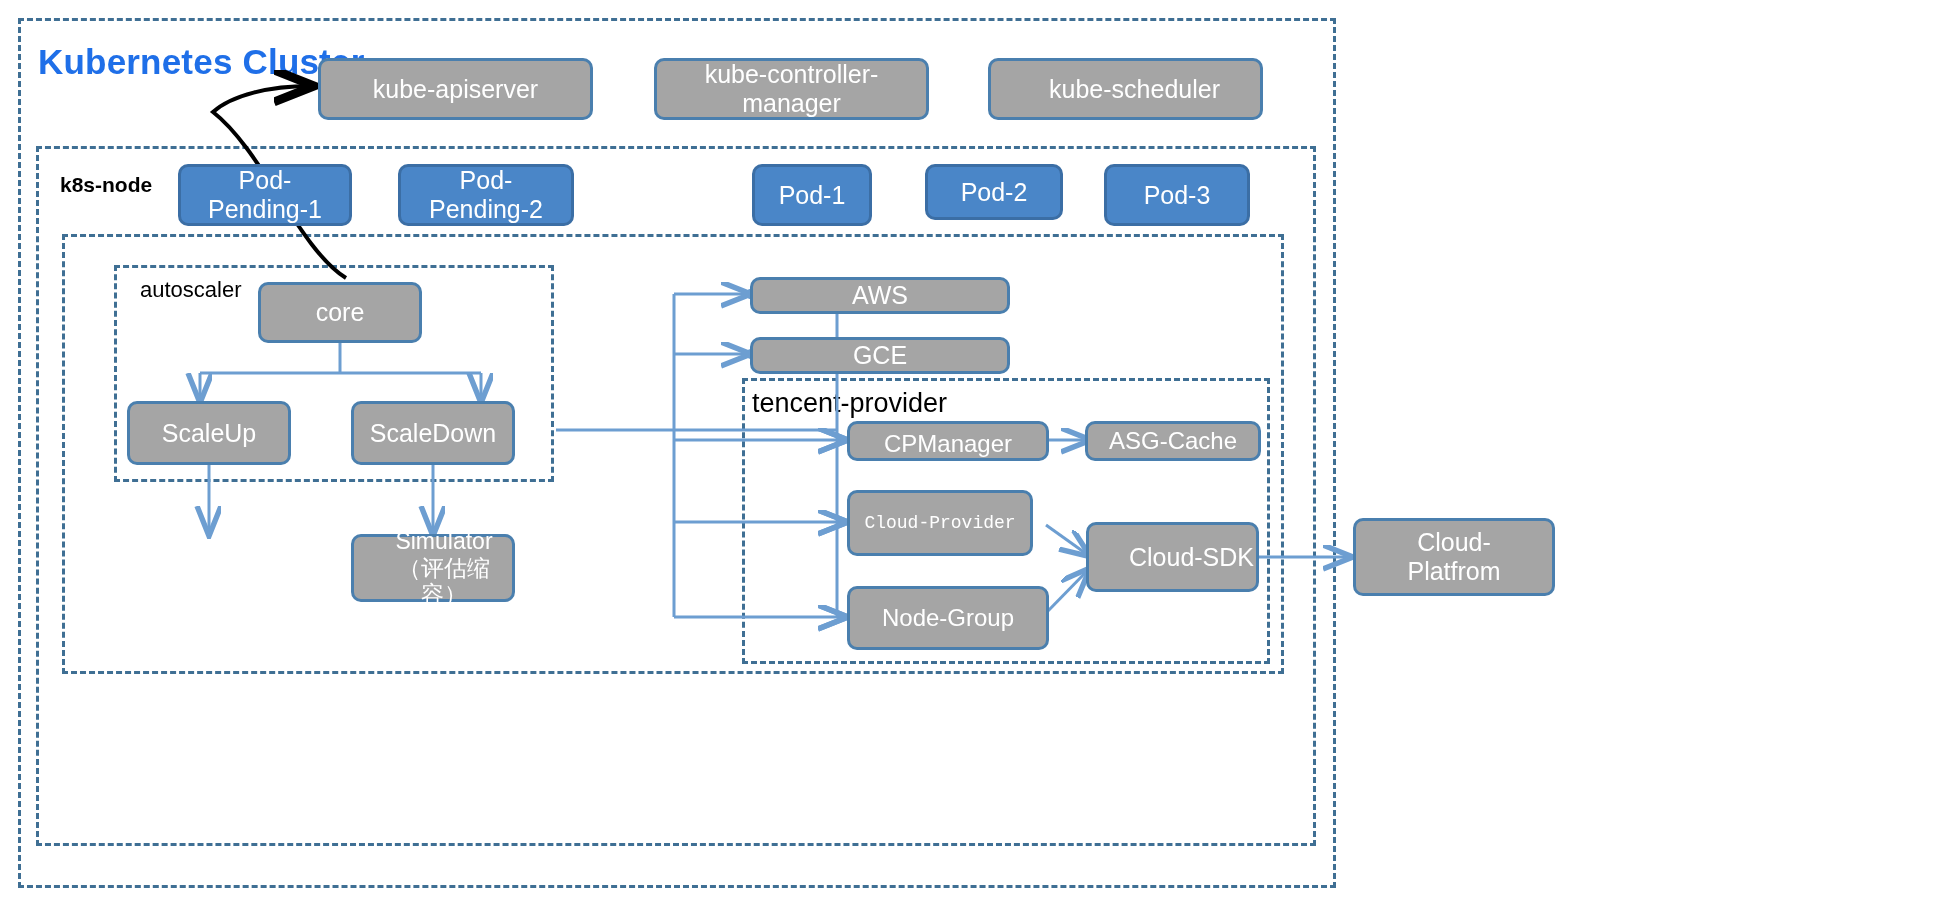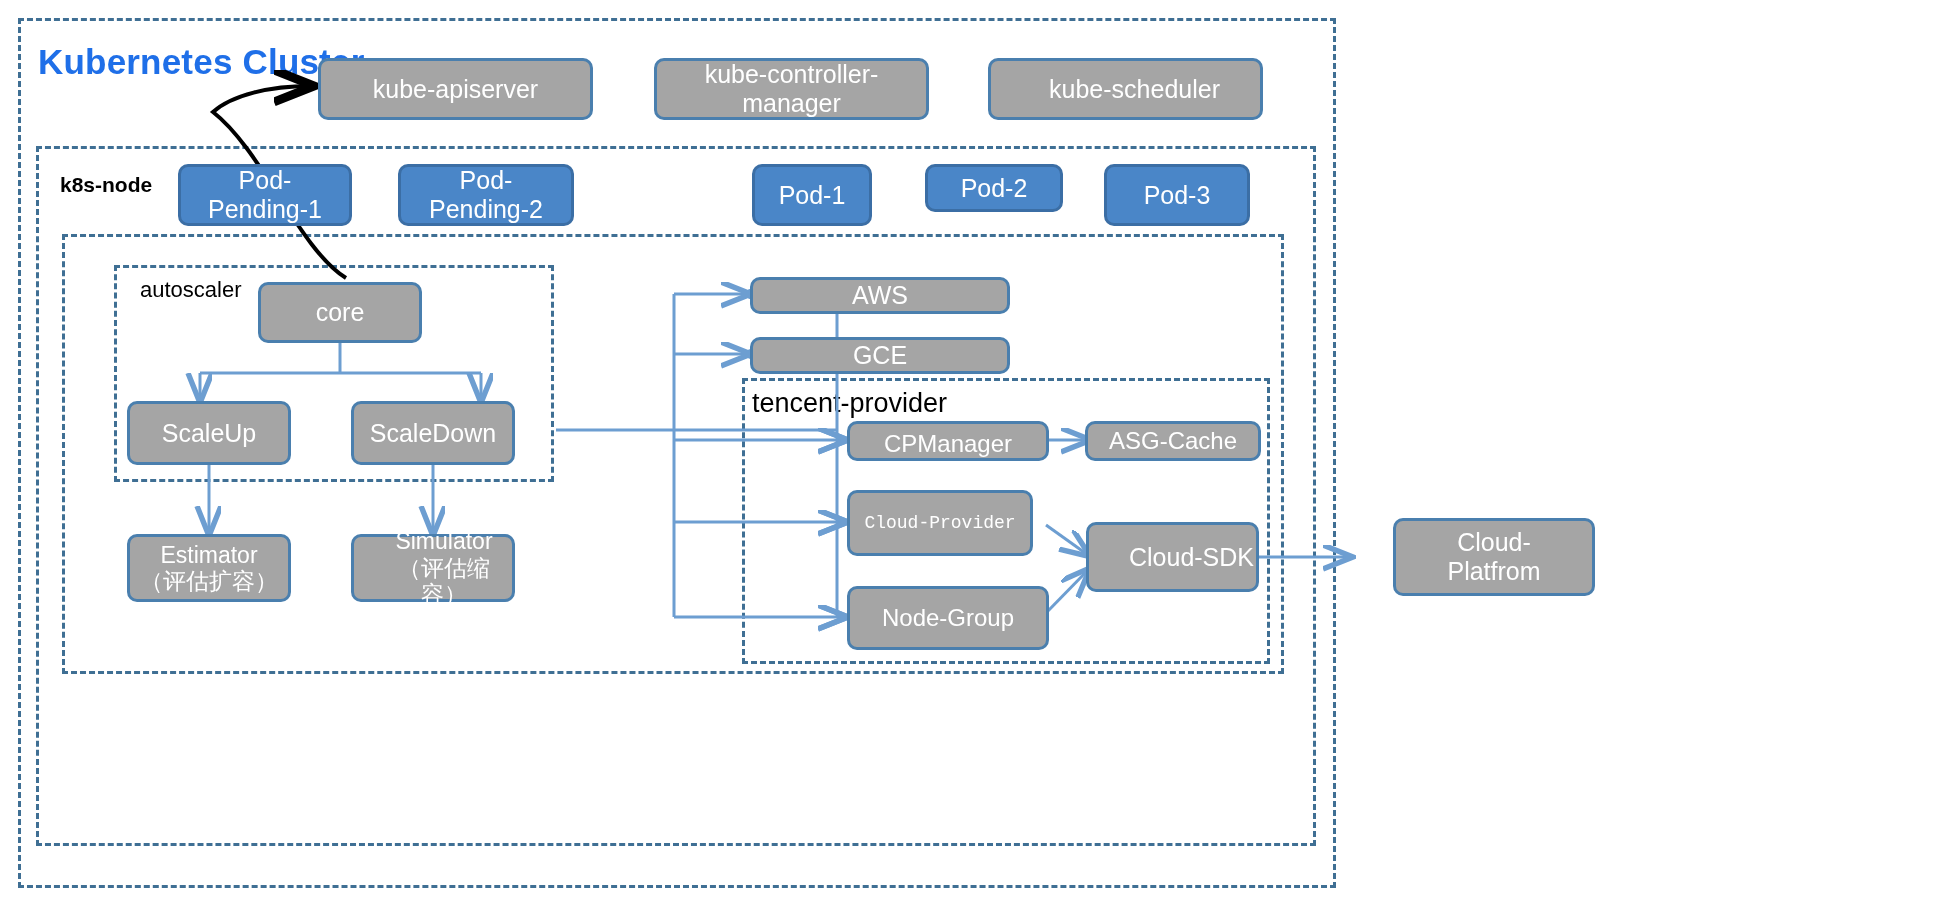--- a/index.html
+++ b/index.html
@@ -113,43 +113,39 @@
     <span style="white-space:pre-line;">Pod-
 Pending-1</span>
   </div>
   <div class="node blue" style="left:398px;top:164px;width:176px;height:62px;font-size:25px;">
     <span style="white-space:pre-line;">Pod-
 Pending-2</span>
   </div>
   <div class="node blue" style="left:752px;top:164px;width:120px;height:62px;font-size:25px;">
     <span>Pod-1</span>
   </div>
-  <div class="node blue" style="left:925px;top:164px;width:138px;height:48px;font-size:25px;">
+  <div class="node blue" style="left:925px;top:164px;width:138px;height:56px;font-size:25px;">
     <span>Pod-2</span>
   </div>
   <div class="node blue" style="left:1104px;top:164px;width:146px;height:62px;font-size:25px;">
     <span>Pod-3</span>
   </div>
 
   <div class="node gray" style="left:258px;top:282px;width:164px;height:61px;font-size:25px;">
     <span>core</span>
   </div>
 
   <div class="node gray" style="left:127px;top:401px;width:164px;height:64px;font-size:25px;">
     <span>ScaleUp</span>
   </div>
 
   <div class="node gray" style="left:351px;top:401px;width:164px;height:64px;font-size:25px;">
     <span>ScaleDown</span>
   </div>
 
-  <div class="node gray" style="left:127px;top:534px;width:164px;height:68px;font-size:23px;">
-    <span style="white-space:pre-line;">Estimator
-（评估扩容）</span>
-  </div>
 
   <div class="node gray" style="left:351px;top:534px;width:164px;height:68px;font-size:23px;padding-left:22px;">
     <span style="white-space:pre-line;">Simulator
 （评估缩容）</span>
   </div>
 
   <div class="node gray" style="left:750px;top:277px;width:260px;height:37px;font-size:25px;">
     <span>AWS</span>
   </div>
   <div class="node gray" style="left:750px;top:337px;width:260px;height:37px;font-size:25px;">
@@ -166,18 +162,18 @@
     <span>Cloud-Provider</span>
   </div>
   <div class="node gray" style="left:847px;top:586px;width:202px;height:64px;font-size:24px;">
     <span>Node-Group</span>
   </div>
 
   <div class="node gray" style="left:1086px;top:522px;width:173px;height:70px;font-size:25px;padding-left:38px;">
     <span>Cloud-SDK</span>
   </div>
 
-  <div class="node gray" style="left:1353px;top:518px;width:202px;height:78px;font-size:25px;margin-left:40px;">
+  <div class="node gray" style="left:1353px;top:518px;width:202px;height:78px;font-size:25px;">
     <span style="white-space:pre-line;">Cloud-
 Platfrom</span>
   </div>
 
 </div>
 
 </body></html>

